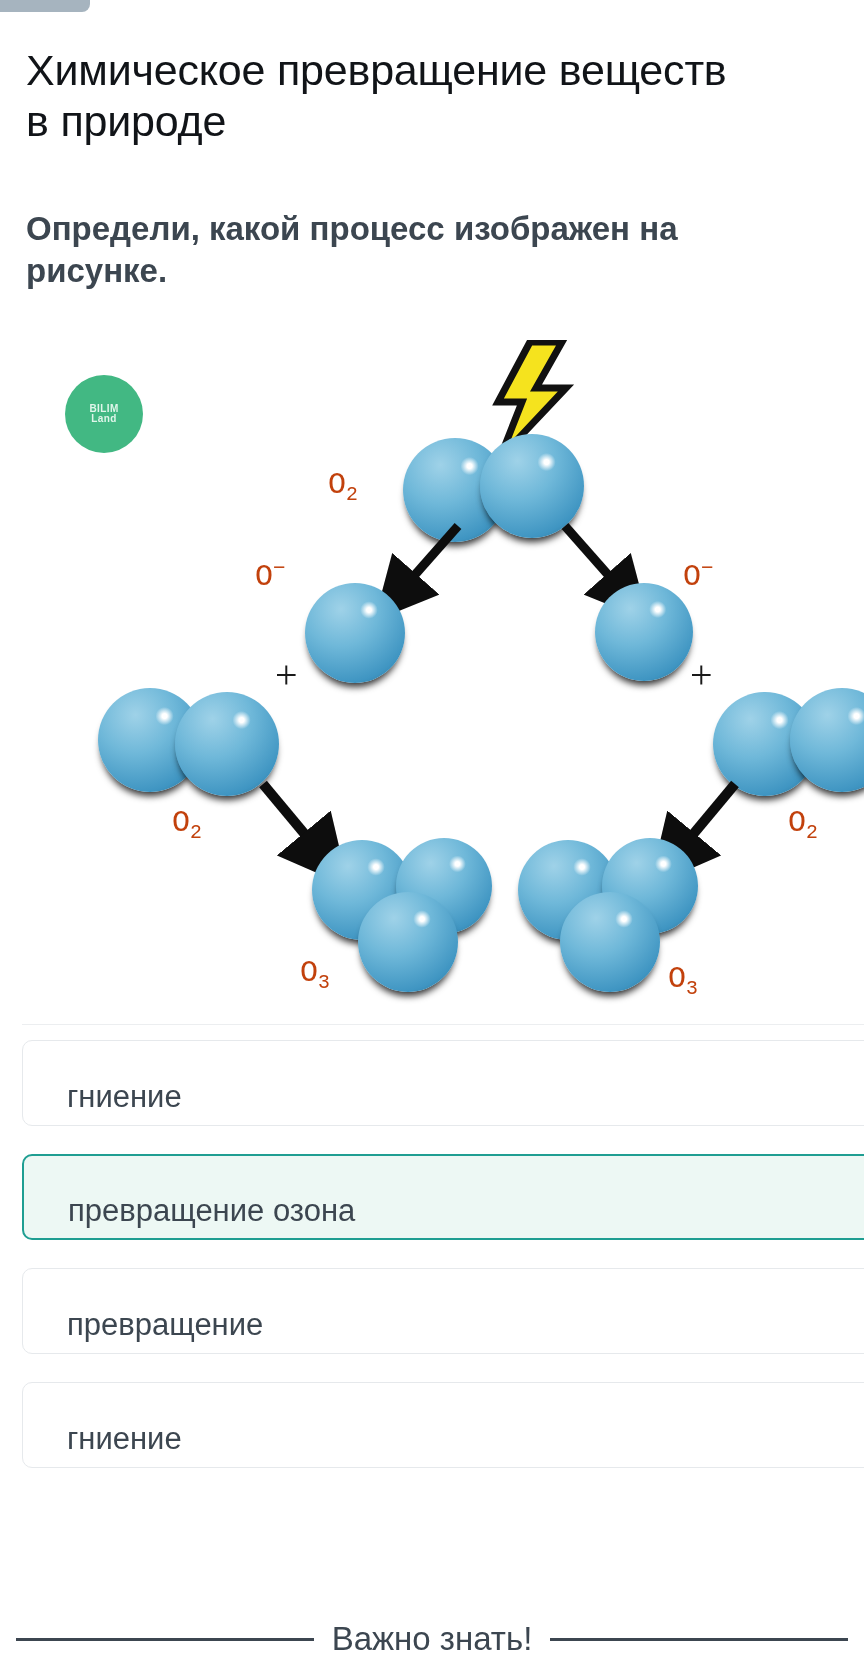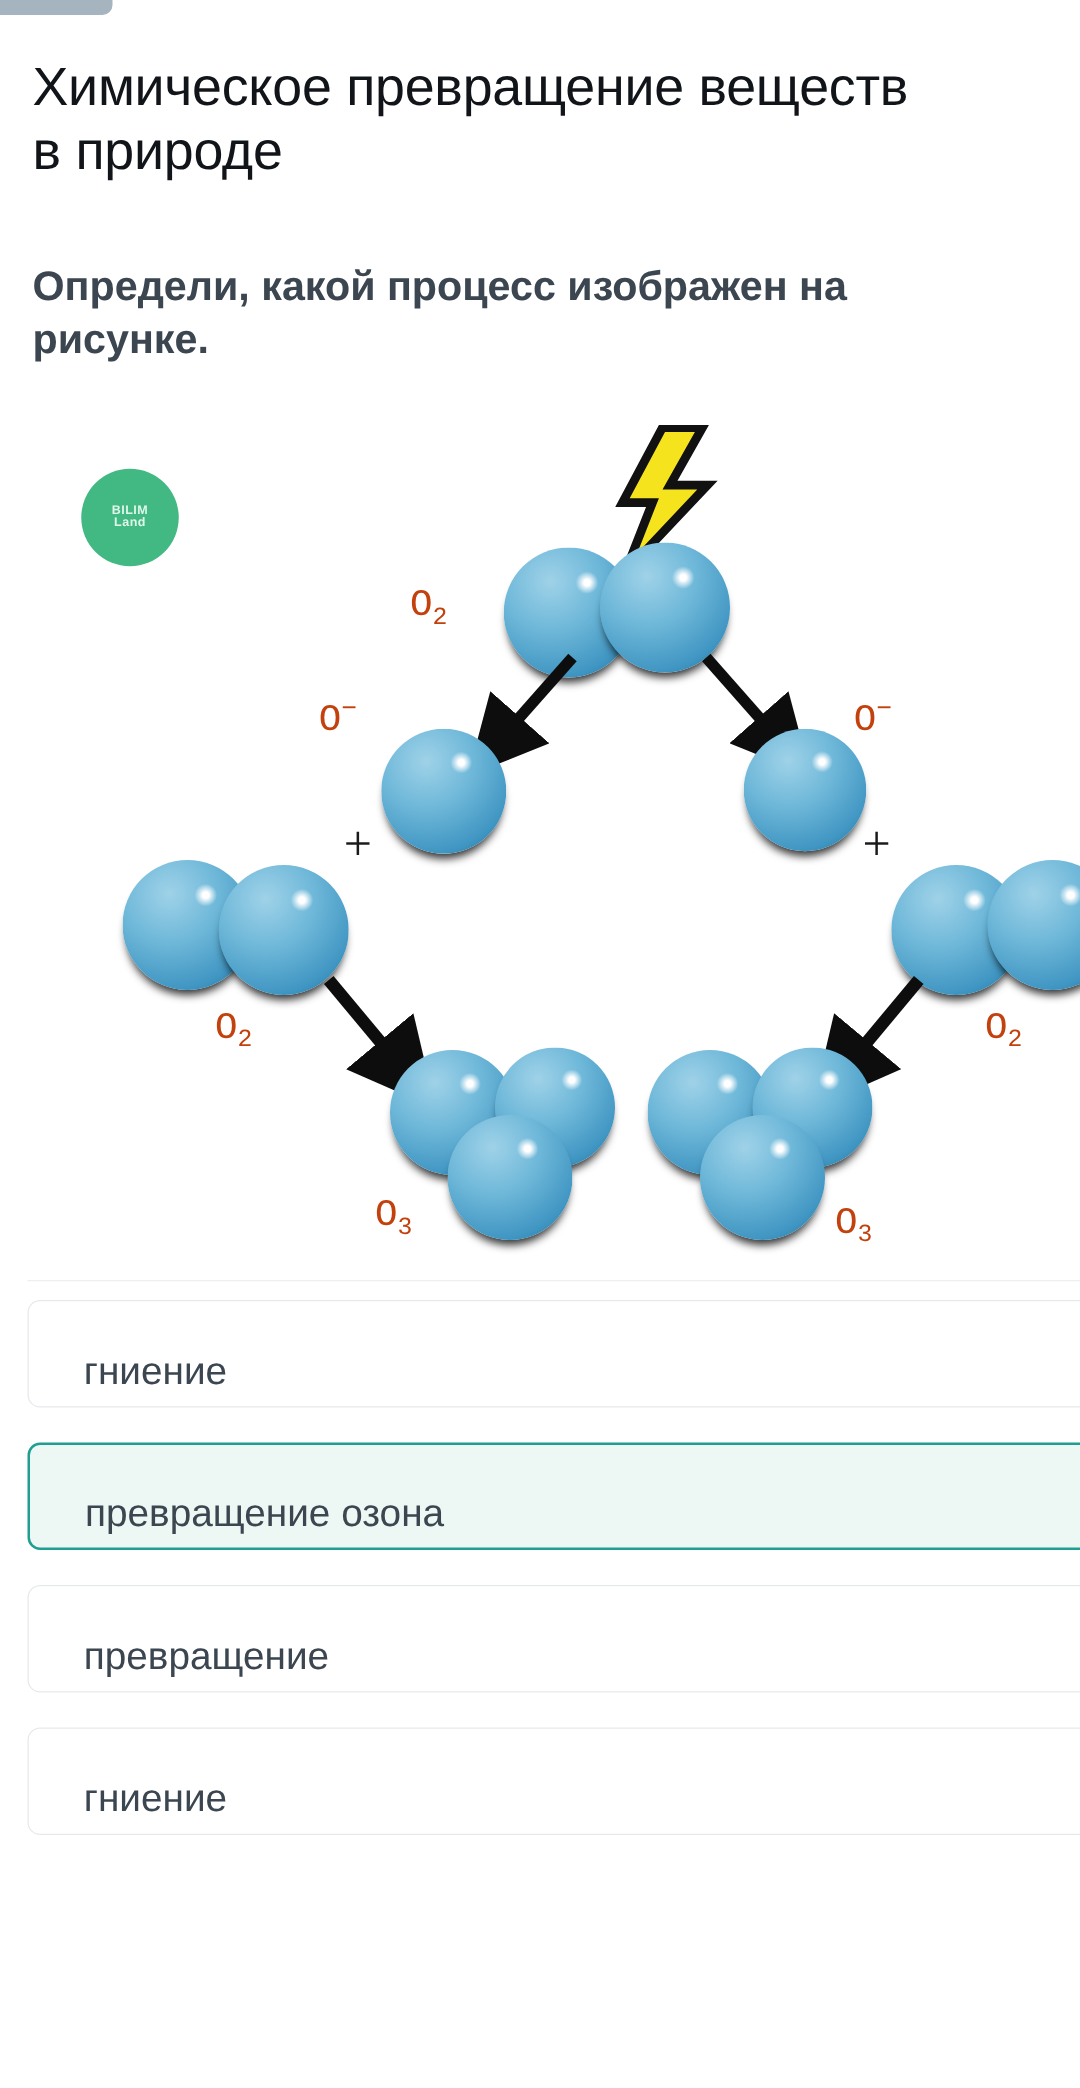--- a/index.html
+++ b/index.html
@@ -326,14 +326,19 @@
 
     <div class="option" style="top:244px;">
       <span class="opt-label">превращение</span>
     </div>
 
     <div class="option" style="top:358px;">
       <span class="opt-label">гниение</span>
     </div>
   </div>
 
+  <div class="footer-divider">
+    <span class="rule"></span>
+    <span class="fd-text">Важно знать!</span>
+    <span class="rule"></span>
+  </div>
 
 </div>
 
 </body></html>

